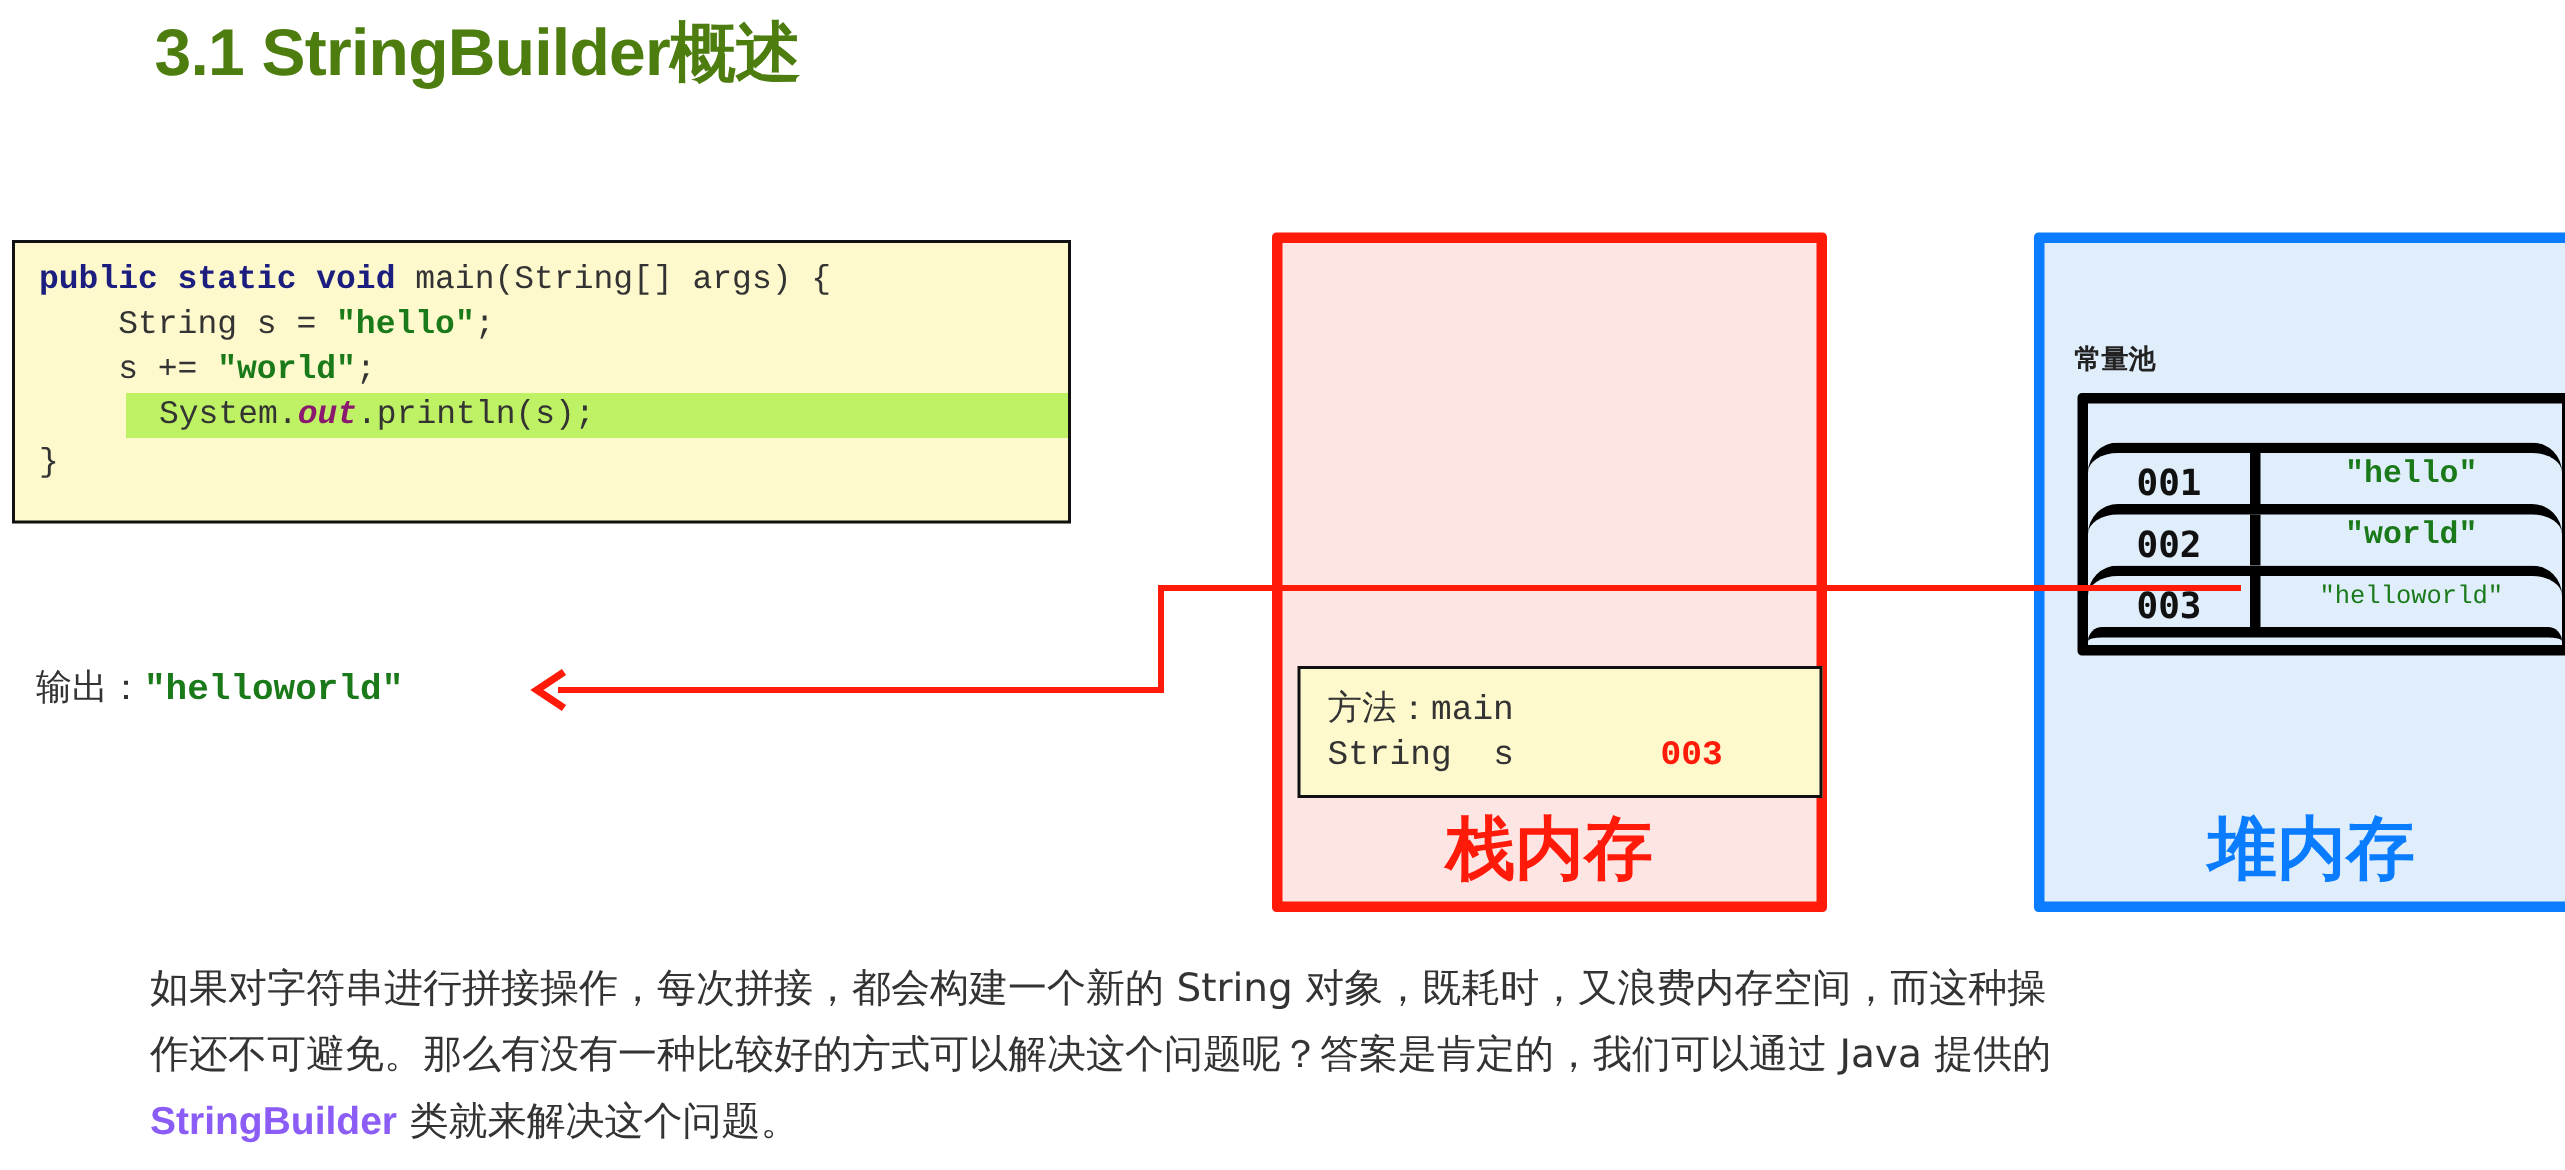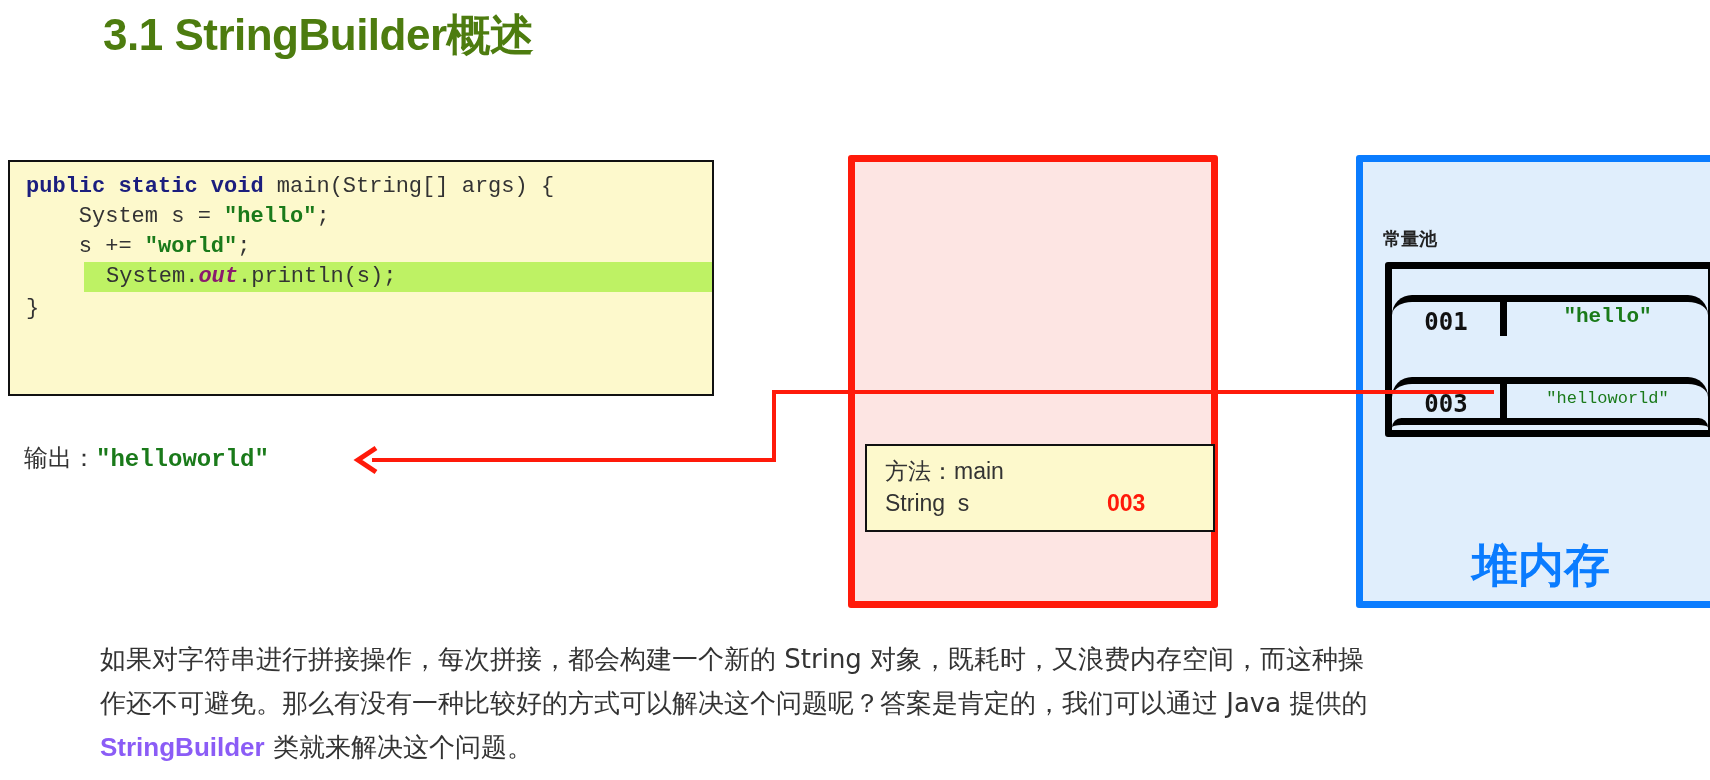--- a/index.html
+++ b/index.html
@@ -8,21 +8,21 @@
       background: #ffffff;
       font-family: "DejaVu Sans", sans-serif;
     }
     .title {
       position: absolute; left: 103px; top: 6px;
       font-family: "Liberation Sans", sans-serif;
       font-size: 44px; font-weight: bold; color: #4d7c0f;
       letter-spacing: -0.5px;
     }
     .code-box {
-      position: absolute; left: 8px; top: 160px; width: 706px; height: 236px;
+      position: absolute; left: 8px; top: 160px; width: 706px; height: 189px;
       box-sizing: border-box;
       background: #fdf9cc; border: 2px solid #111;
       font-family: "Liberation Mono", monospace;
       font-size: 22px; color: #333;
     }
     .code-line {
       position: absolute; left: 0; right: 0; height: 30px; line-height: 30px;
       white-space: pre;
     }
     .code-line.hl { background: #bef264; left: 74px; }
@@ -37,21 +37,21 @@
     .output .val { font-family: "Liberation Mono", monospace; color: #1a7a1a; font-weight: bold; }
 
     .stack {
       position: absolute; left: 848px; top: 155px; width: 370px; height: 453px;
       box-sizing: border-box; background: #fde5e3;
       border: 7px solid #ff1a0a; border-radius: 3px;
     }
     .frame {
       position: absolute; left: 10px; top: 282px; width: 350px; height: 88px;
       box-sizing: border-box; background: #fdf9cc; border: 2px solid #111;
-      font-family: Liberation Sans, sans-serif; font-size: 23px; color: #333;
+      font-family: Liberation Mono, monospace; font-size: 23px; color: #333;
     }
     .frame .l1 { position: absolute; left: 18px; top: 10px; white-space: pre; }
     .frame .l2 { position: absolute; left: 18px; top: 44px; white-space: pre; }
     .frame .addr { position: absolute; left: 240px; top: 44px; color: #ff1a0a; font-weight: bold; }
     .stack-label {
       position: absolute; left: 0; right: 0; top: 373px; text-align: center;
       font-size: 46px; font-weight: bold; color: #ff1a0a;
     }
 
     .heap {
@@ -99,42 +99,47 @@
     }
     .para .hl { color: #8b5cf6; font-weight: bold; font-family: "Liberation Sans", sans-serif; }
   </style>
 </head>
 <body>
 
 <div class="title">3.1 StringBuilder概述</div>
 
 <div class="code-box">
   <div class="code-line" style="top:10px; left:16px;"><span class="kw">public static void</span><span> main(String[] args) {</span></div>
-  <div class="code-line" style="top:40px; left:16px;"><span>    System s = </span><span class="str">"hello"</span><span>;</span></div>
+  <div class="code-line" style="top:40px; left:16px;"><span>    String s = </span><span class="str">"hello"</span><span>;</span></div>
   <div class="code-line" style="top:70px; left:16px;"><span>    s += </span><span class="str">"world"</span><span>;</span></div>
   <div class="code-line hl" style="top:100px; padding-left:22px;"><span>System.</span><span class="fld">out</span><span>.println(s);</span></div>
   <div class="code-line" style="top:132px; left:16px;">}</div>
 </div>
 
 <div class="output"><span>输出：</span><span class="val">"helloworld"</span></div>
 
 <div class="stack">
   <div class="frame">
     <div class="l1">方法：main</div>
     <div class="l2">String  s</div>
     <div class="addr">003</div>
   </div>
+  <div class="stack-label">栈内存</div>
 </div>
 
 <div class="heap">
   <div class="pool-label">常量池</div>
   <div class="pool">
     <div class="pool-row" style="top:26px;">
       <div class="c1">001</div>
       <div class="c2">"hello"</div>
+    </div>
+    <div class="pool-row" style="top:67px;">
+      <div class="c1">002</div>
+      <div class="c2">"world"</div>
     </div>
     <div class="pool-row" style="top:108px;">
       <div class="c1">003</div>
       <div class="c2 small">"helloworld"</div>
     </div>
     <div class="pool-row" style="top:149px; height:12px;"></div>
   </div>
   <div class="heap-label">堆内存</div>
 </div>
 

